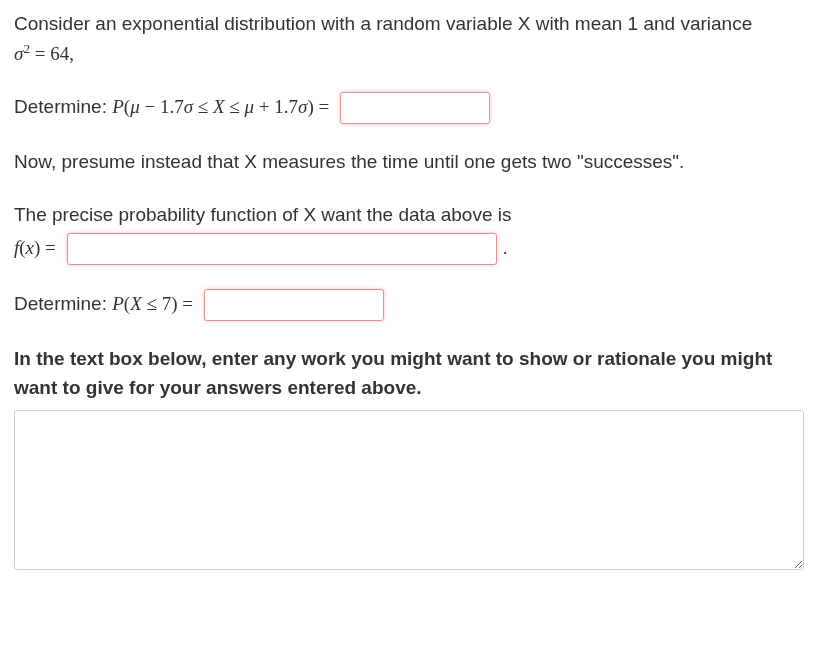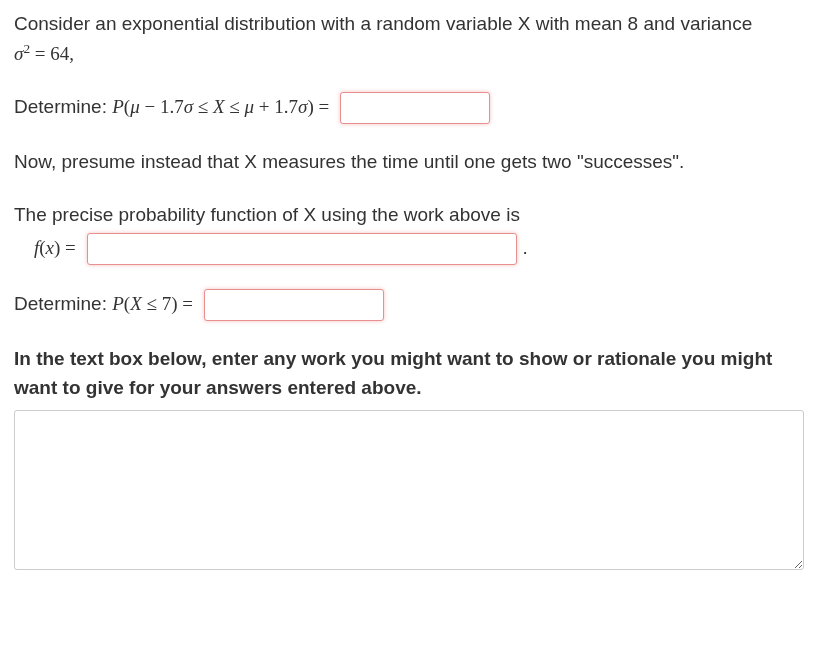--- a/index.html
+++ b/index.html
@@ -76,36 +76,36 @@
       vertical-align: super;
     }
     .nowrap {
       white-space: nowrap;
     }
   </style>
 </head>
 <body>
 
 <div class="block">
-  <span>Consider an exponential distribution with a random variable X with mean 8 and variance</span><br>
+  <span>Consider an exponential distribution with a random variable X with mean 1 and variance</span><br>
   <span class="math">σ</span><sup class="math-upright">2</sup><span class="math-upright"> = 64,</span>
 </div>
 
 <div class="block nowrap">
   <span>Determine: </span><span class="math">P</span><span class="math-upright">(</span><span class="math">μ</span><span class="math-upright"> − 1.7</span><span class="math">σ</span><span class="math-upright"> ≤ </span><span class="math">X</span><span class="math-upright"> ≤ </span><span class="math">μ</span><span class="math-upright"> + 1.7</span><span class="math">σ</span><span class="math-upright">) =</span>
   <input type="text" class="input-short" value="" style="">
 </div>
 
 <div class="block">
   <span>Now, presume instead that X measures the time until one gets two "successes".</span>
 </div>
 
 <div class="block">
-  <div>The precise probability function of X using the work above is</div>
-  <div class="nowrap" style="margin-top:4px;margin-left:20px;">
+  <div>The precise probability function of X want the data above is</div>
+  <div class="nowrap" style="margin-top:4px;">
     <span class="math">f</span><span class="math-upright">(</span><span class="math">x</span><span class="math-upright">) =</span>
     <input type="text" class="input-long" value="" style="">
     <span>.</span>
   </div>
 </div>
 
 <div class="block nowrap">
   <span>Determine: </span><span class="math">P</span><span class="math-upright">(</span><span class="math">X</span><span class="math-upright"> ≤ 7</span><span class="math-upright">) =</span>
   <input type="text" class="input-medium" value="" style="">
 </div>

